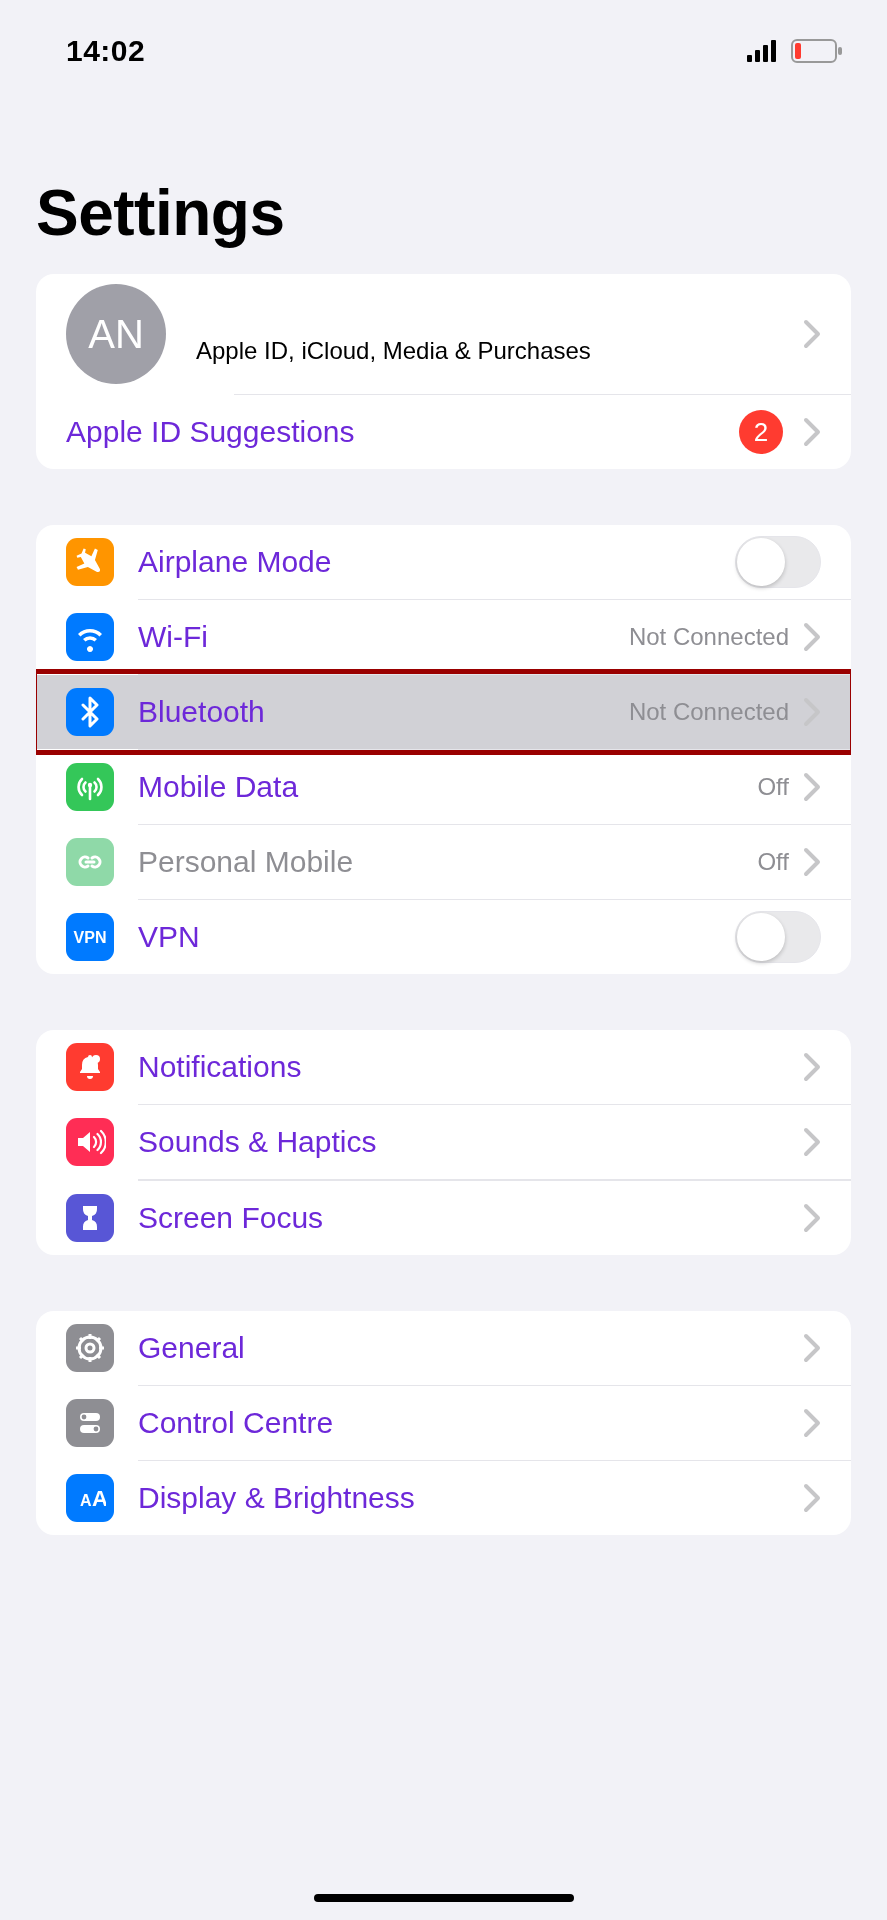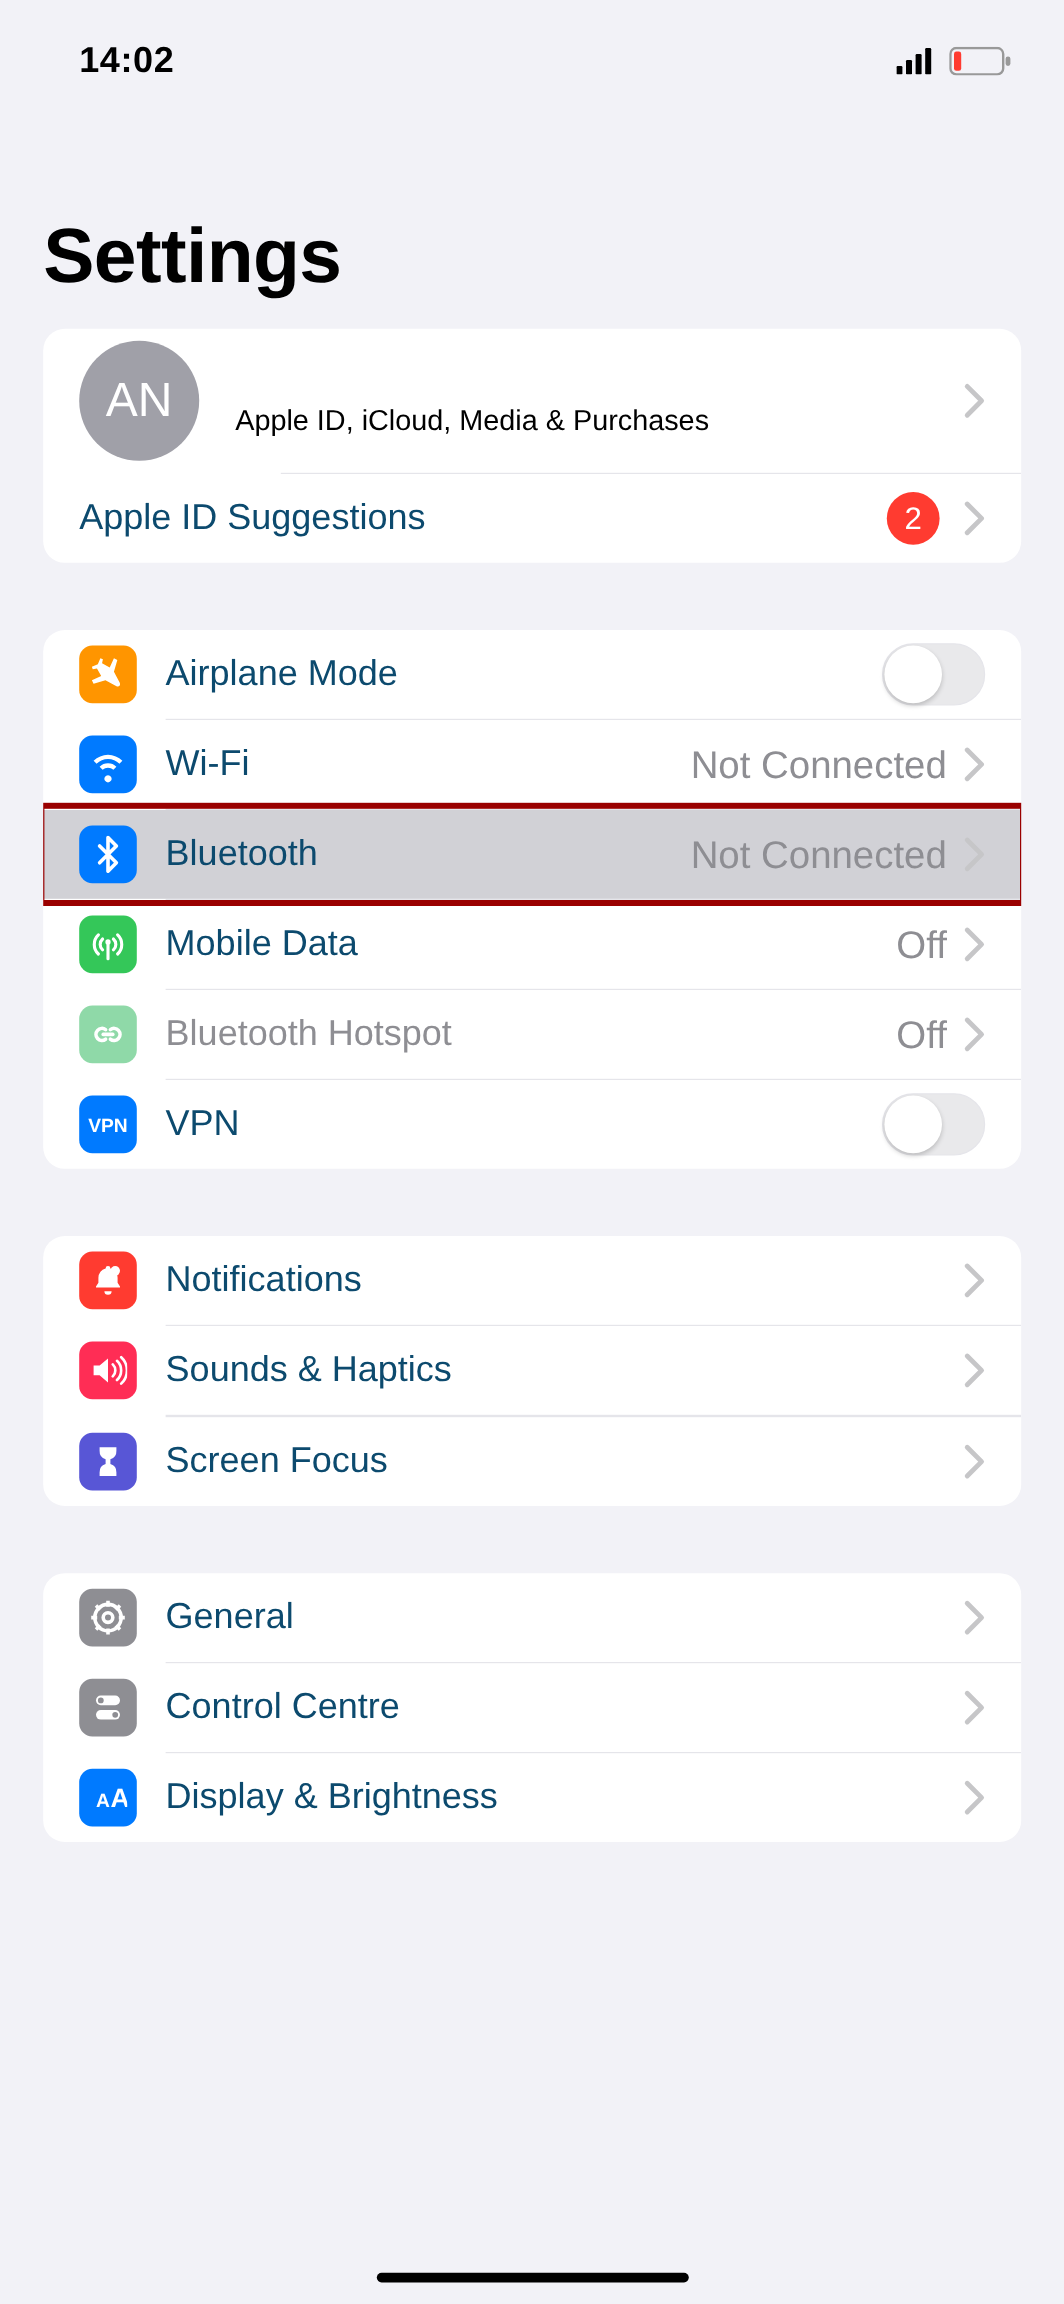--- a/index.html
+++ b/index.html
@@ -7,24 +7,24 @@
   .statusbar { display: flex; justify-content: space-between; align-items: center; padding: 36px 44px 0 66px; height: 66px; }
   .statusbar .time { font-size: 30px; font-weight: 600; letter-spacing: 0.5px; }
   .statusbar .right { display: flex; align-items: center; gap: 10px; }
   .title { font-size: 64px; font-weight: 700; padding: 110px 48px 24px 36px; letter-spacing: -0.5px; }
   .group { margin: 0 36px 56px 36px; background: #ffffff; border-radius: 18px; overflow: hidden; }
   .row { display: flex; align-items: center; min-height: 74px; padding: 0 30px; position: relative; }
   .row.apple { min-height: 120px; }
   .row.apple .avatar { width: 100px; height: 100px; border-radius: 50%; background: #a0a0a8; color: #fff; display: flex; align-items: center; justify-content: center; font-size: 40px; font-weight: 500; margin-right: 30px; flex-shrink: 0; }
   .row.apple .sub { font-size: 24px; color: #000; margin-top: 34px; }
   .row .icon-box { width: 48px; height: 48px; border-radius: 11px; display: flex; align-items: center; justify-content: center; flex-shrink: 0; margin-right: 24px; color: #fff; }
-  .row .label { font-size: 30px; color: #0c4a6e; flex: 0 0 auto; }
+  .row .label { font-size: 30px; color: #6d28d9; flex: 0 0 auto; }
   .row .label.dimmed { color: #8e8e93; }
   .row .spacer { flex: 1 1 auto; }
-  .row .detail { font-size: 32px; color: #8e8e93; margin-right: 14px; }
+  .row .detail { font-size: 24px; color: #8e8e93; margin-right: 14px; }
   .row .chevron { color: #c6c6c8; flex-shrink: 0; }
   .row .badge { width: 44px; height: 44px; border-radius: 22px; background: #ff3b30; color: #fff; display: flex; align-items: center; justify-content: center; font-size: 26px; font-weight: 500; margin-right: 20px; }
   .sep { height: 1px; background: #e5e5ea; margin-left: 102px; }
   .sep.full-after-apple { margin-left: 198px; }
   .row.highlighted { background: #d1d1d6; }
   .highlight-box { position: absolute; border: 5px solid #9a0000; left: -4px; right: -4px; top: -6px; bottom: -6px; pointer-events: none; }
   .toggle { width: 86px; height: 52px; border-radius: 26px; background: #e9e9eb; position: relative; flex-shrink: 0; border: 1px solid #e5e5ea; }
   .toggle .knob { width: 48px; height: 48px; border-radius: 24px; background: #fff; position: absolute; top: 1px; left: 1px; box-shadow: 0 2px 4px rgba(0,0,0,0.2); }
   .home-indicator { position: absolute; bottom: 18px; left: 50%; transform: translateX(-50%); width: 260px; height: 8px; border-radius: 4px; background: #000; }
   svg { display: block; }
@@ -154,21 +154,21 @@
   <div class="sep"></div>
   <div class="row">
     <div class="icon-box" style="background:#8fd9a8">
       <svg width="32" height="32" viewBox="0 0 32 32">
           <g fill="none" stroke="#fff" stroke-width="3" stroke-linecap="round">
             <path d="M14 12 a5 5 0 1 0 0 8 M18 20 a5 5 0 1 0 0 -8"></path>
             <line x1="12" y1="16" x2="20" y2="16"></line>
           </g>
         </svg>
     </div>
-    <div class="label dimmed">Bluetooth Hotspot</div>
+    <div class="label dimmed">Personal Mobile</div>
     <div class="spacer"></div>
     <div class="detail">Off</div>
     <span class="chevron">
         <svg width="18" height="30" viewBox="0 0 18 30">
           <path d="M3 3 L15 15 L3 27" stroke="#c6c6c8" stroke-width="4" fill="none" stroke-linecap="round" stroke-linejoin="round"></path>
         </svg>
       </span>
   </div>
   <div class="sep"></div>
   <div class="row">

